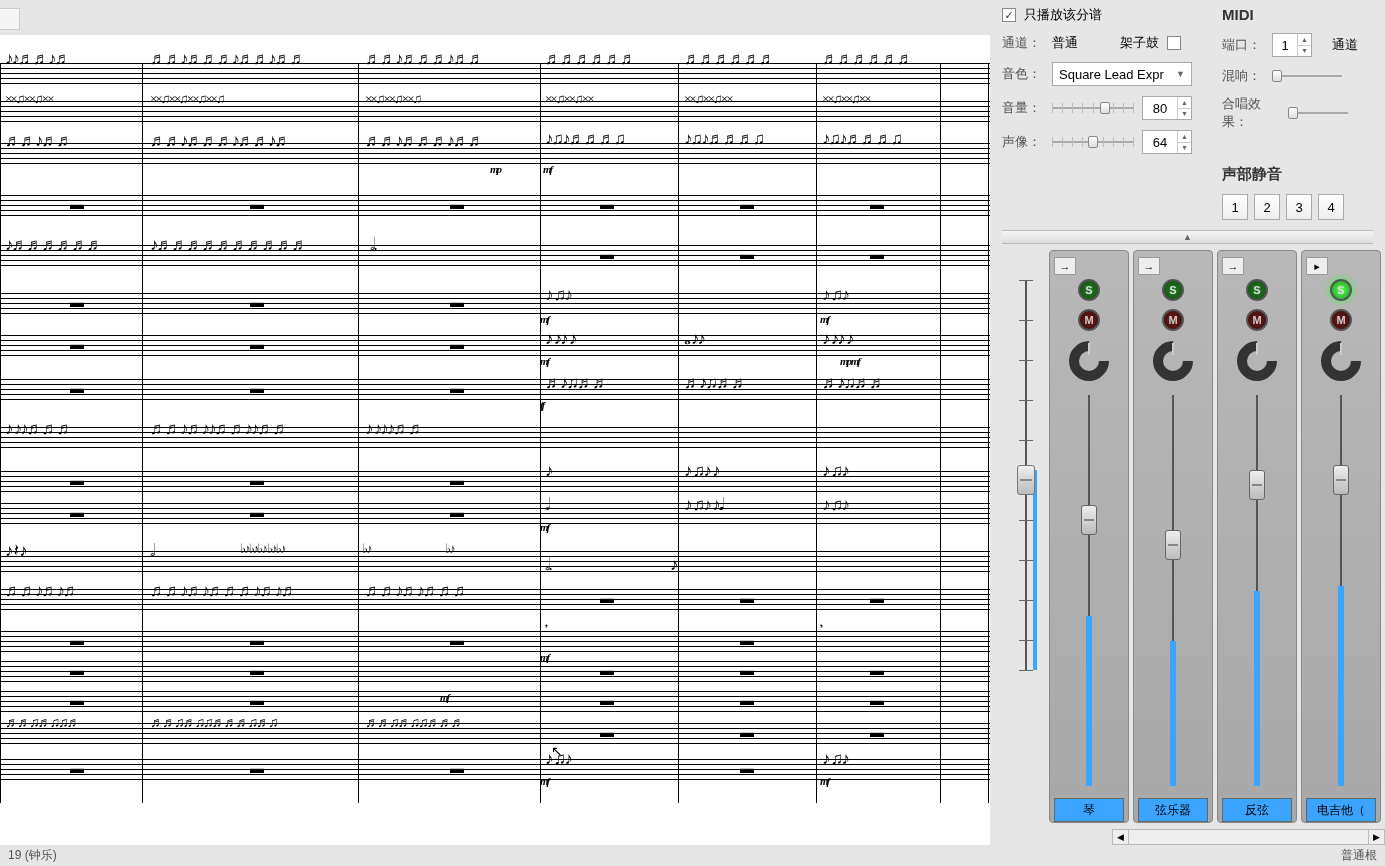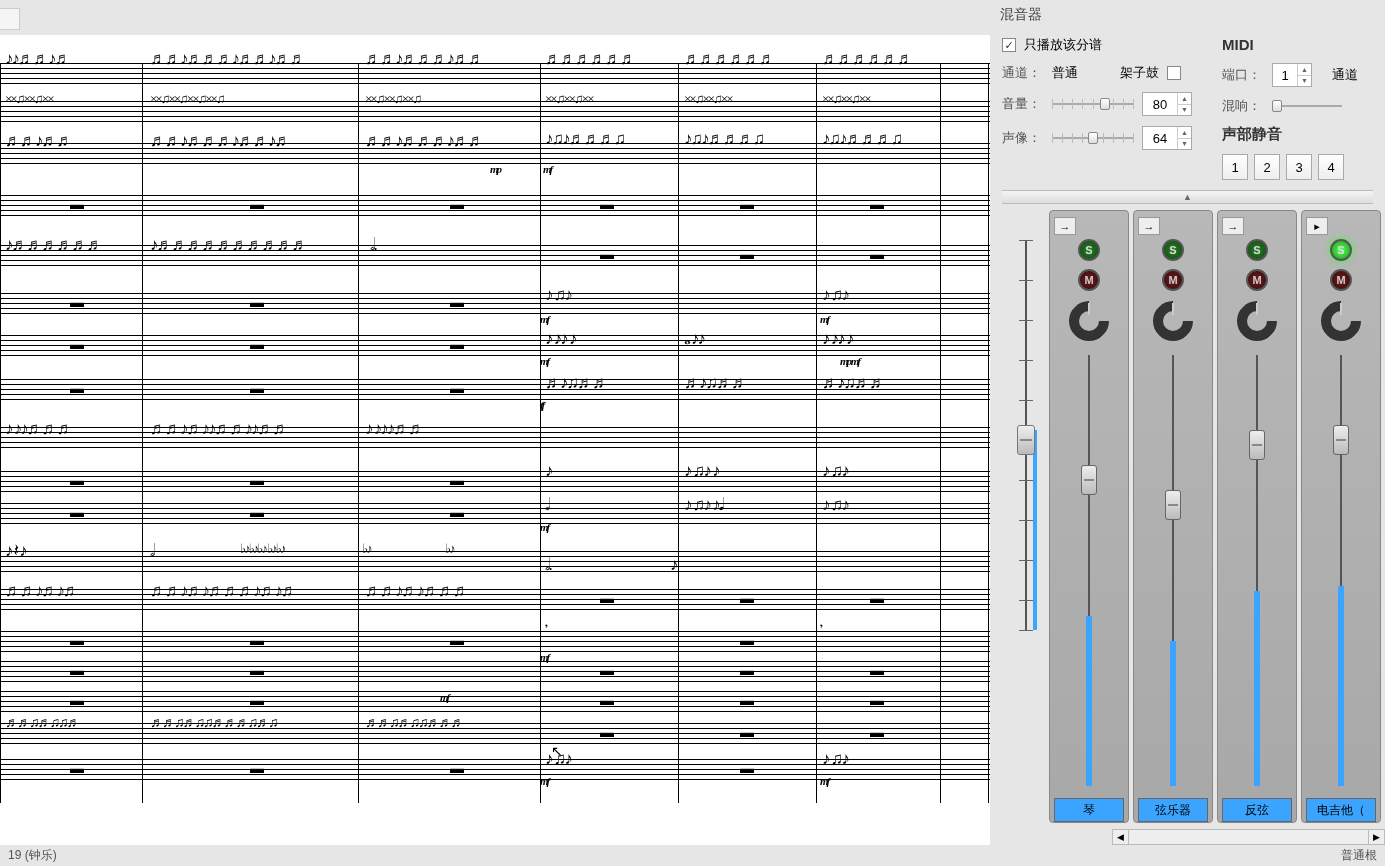--- a/index.html
+++ b/index.html
@@ -374,33 +374,39 @@
     <div class="notes rest" style="left:70px; top:726px;">▬</div>
     <div class="notes rest" style="left:250px; top:726px;">▬</div>
     <div class="notes rest" style="left:450px; top:726px;">▬</div>
     <div class="notes rest" style="left:740px; top:726px;">▬</div>
 
     <div style="position:absolute; left:551px; top:708px; font-size:14px;">↖</div>
   </div>
 </div>
 
 <div class="right-panel">
-  <div class="mixer-title">混音器</div>
 
   <div class="props">
     <div class="props-left">
       <div class="row">
         <span class="chk on"></span>
         <span>只播放该分谱</span>
       </div>
       <div class="row">
         <span class="lbl">通道：</span>
         <span style="width:60px">普通</span>
         <span>架子鼓</span>
         <span class="chk"></span>
+      </div>
+      <div class="row">
+        <span class="lbl">音色：</span>
+        <div class="combo">
+          <span>Square Lead Expr</span>
+          <span class="arrow">▼</span>
+        </div>
       </div>
       <div class="row">
         <span class="lbl">音量：</span>
         <div class="hslider">
           <div class="track"></div>
           <div class="ticks">
               <span></span>
               <span></span>
               <span></span>
               <span></span>
@@ -460,21 +466,28 @@
         </div>
         <span style="margin-left:12px">通道</span>
       </div>
       <div class="row">
         <span class="lbl">混响：</span>
         <div class="hslider" style="width:70px">
           <div class="track"></div>
             <div class="thumb" style="left:0"></div>
         </div>
       </div>
-      <div class="section-hdr" style="margin-top:0">声部静音</div>
+      <div class="row">
+        <span class="lbl-wide">合唱效果：</span>
+        <div class="hslider" style="width:60px">
+          <div class="track"></div>
+            <div class="thumb" style="left:0"></div>
+        </div>
+      </div>
+      <div class="section-hdr" style="margin-top:24px">声部静音</div>
       <div class="mute-btns">
         <div class="mute-btn">1</div>
         <div class="mute-btn">2</div>
         <div class="mute-btn">3</div>
         <div class="mute-btn">4</div>
       </div>
     </div>
   </div>
 
   <div class="expand-bar">▲</div>

